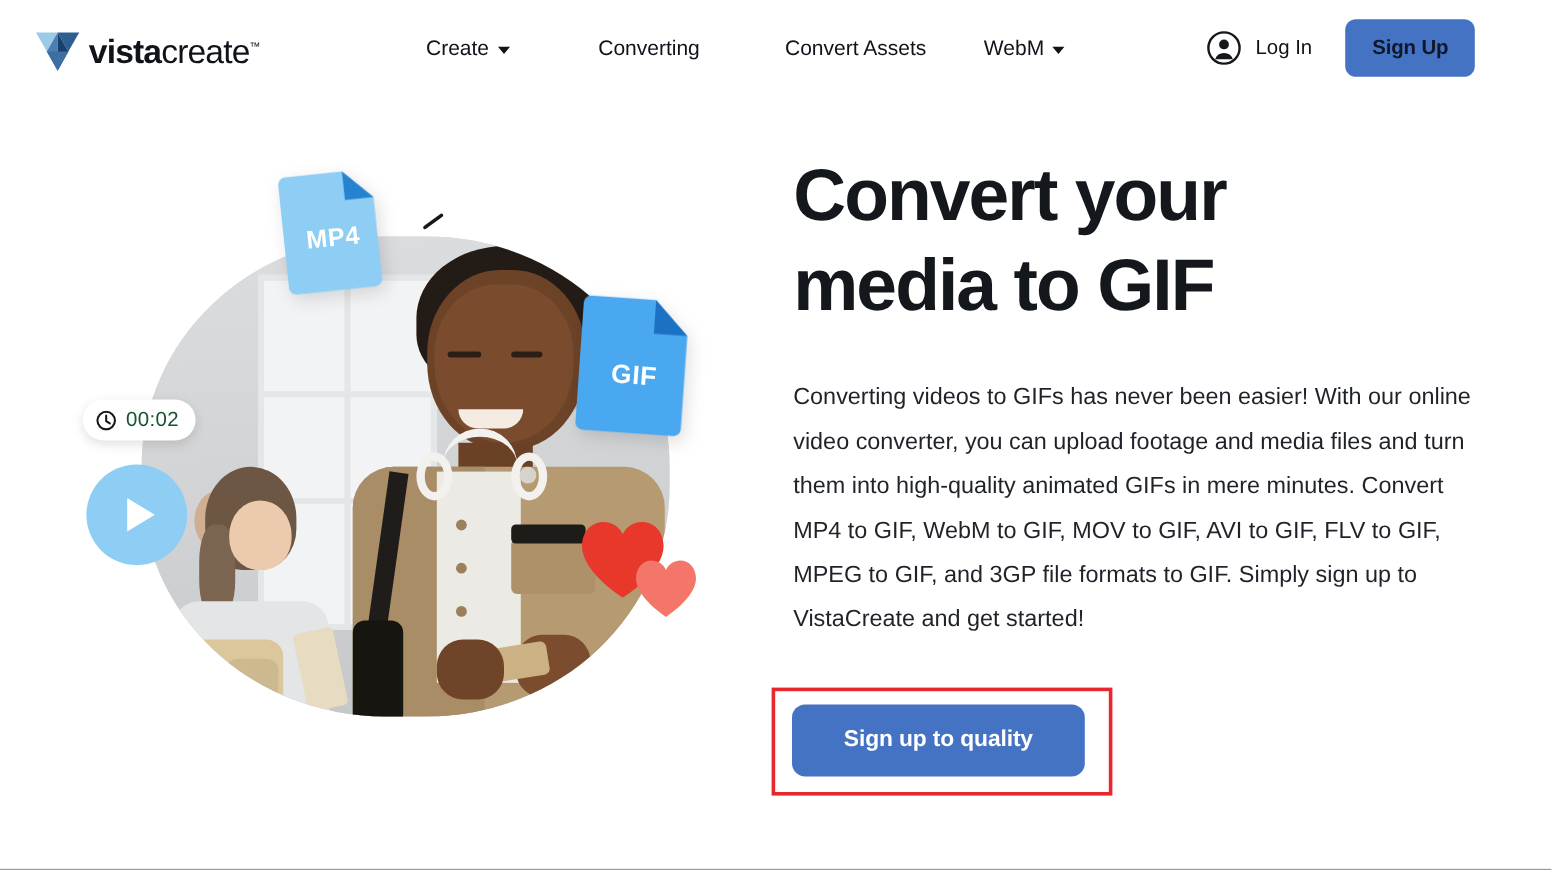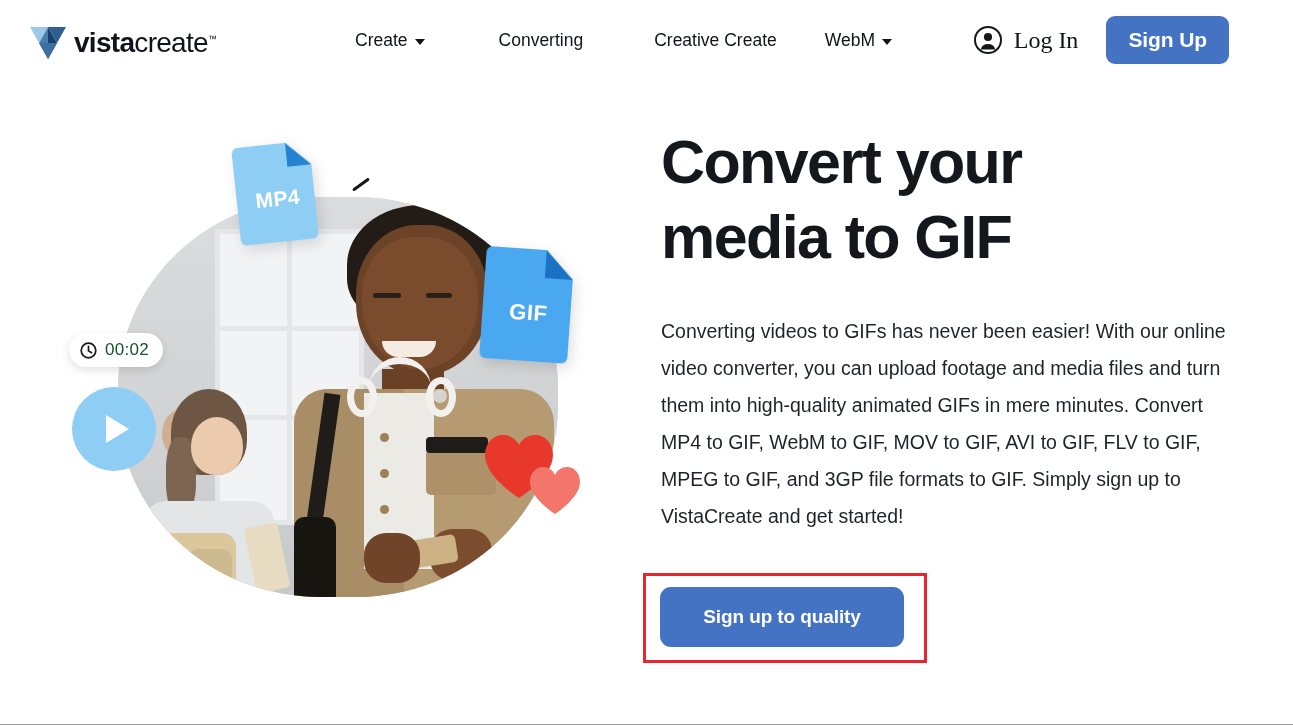--- a/index.html
+++ b/index.html
@@ -26,22 +26,22 @@
   .nav-item { display:flex; align-items:center; gap:7px; font-size:17.5px; color:#10131a;
               font-weight:400; cursor:pointer; padding:4px 0; }
   .nav-item.i1 { margin-right:74px; }
   .nav-item.i2 { margin-right:71px; }
   .nav-item.i3 { margin-right:48px; }
   .caret { width:0; height:0; border-left:5px solid transparent; border-right:5px solid transparent;
            border-top:6px solid #10131a; display:inline-block; margin-top:3px; }
 
   .auth { position:absolute; right:30px; top:16px; display:flex; align-items:center; gap:0; }
   .login { display:flex; align-items:center; gap:11px; cursor:pointer; margin-right:28px; }
-  .login-label { font-size:24px; color:#10131a; font-weight:400;font-family:Liberation Serif, serif; }
-  .signup-btn { background:#4573c4; color:#ffffff; font-size:21px; font-weight:700;
+  .login-label { font-size:17px; color:#10131a; font-weight:400; }
+  .signup-btn { background:#4573c4; color:#0f172a; font-size:17px; font-weight:700;
                 border:none; border-radius:9px; padding:0 22px; height:48px;
                 cursor:pointer; letter-spacing:-0.1px; font-family:"Liberation Sans", sans-serif; }
 
   
   .hero { position:absolute; top:80px; left:0; width:1293px; height:645px; }
 
   
   .visual { position:absolute; left:58px; top:60px; width:560px; height:460px; }
 
   .blob { position:absolute; left:60px; top:57px; width:440px; height:400px;
@@ -178,21 +178,21 @@
 
     <nav class="nav">
       <div class="nav-item i1">
         <span>Create</span>
         <i class="caret"></i>
       </div>
       <div class="nav-item i2">
         <span>Converting</span>
       </div>
       <div class="nav-item i3">
-        <span>Creative Create</span>
+        <span>Convert Assets</span>
       </div>
       <div class="nav-item i4">
         <span>WebM</span>
         <i class="caret"></i>
       </div>
     </nav>
 
     <div class="auth">
       <div class="login">
         <svg width="30" height="30" viewBox="0 0 30 30">

